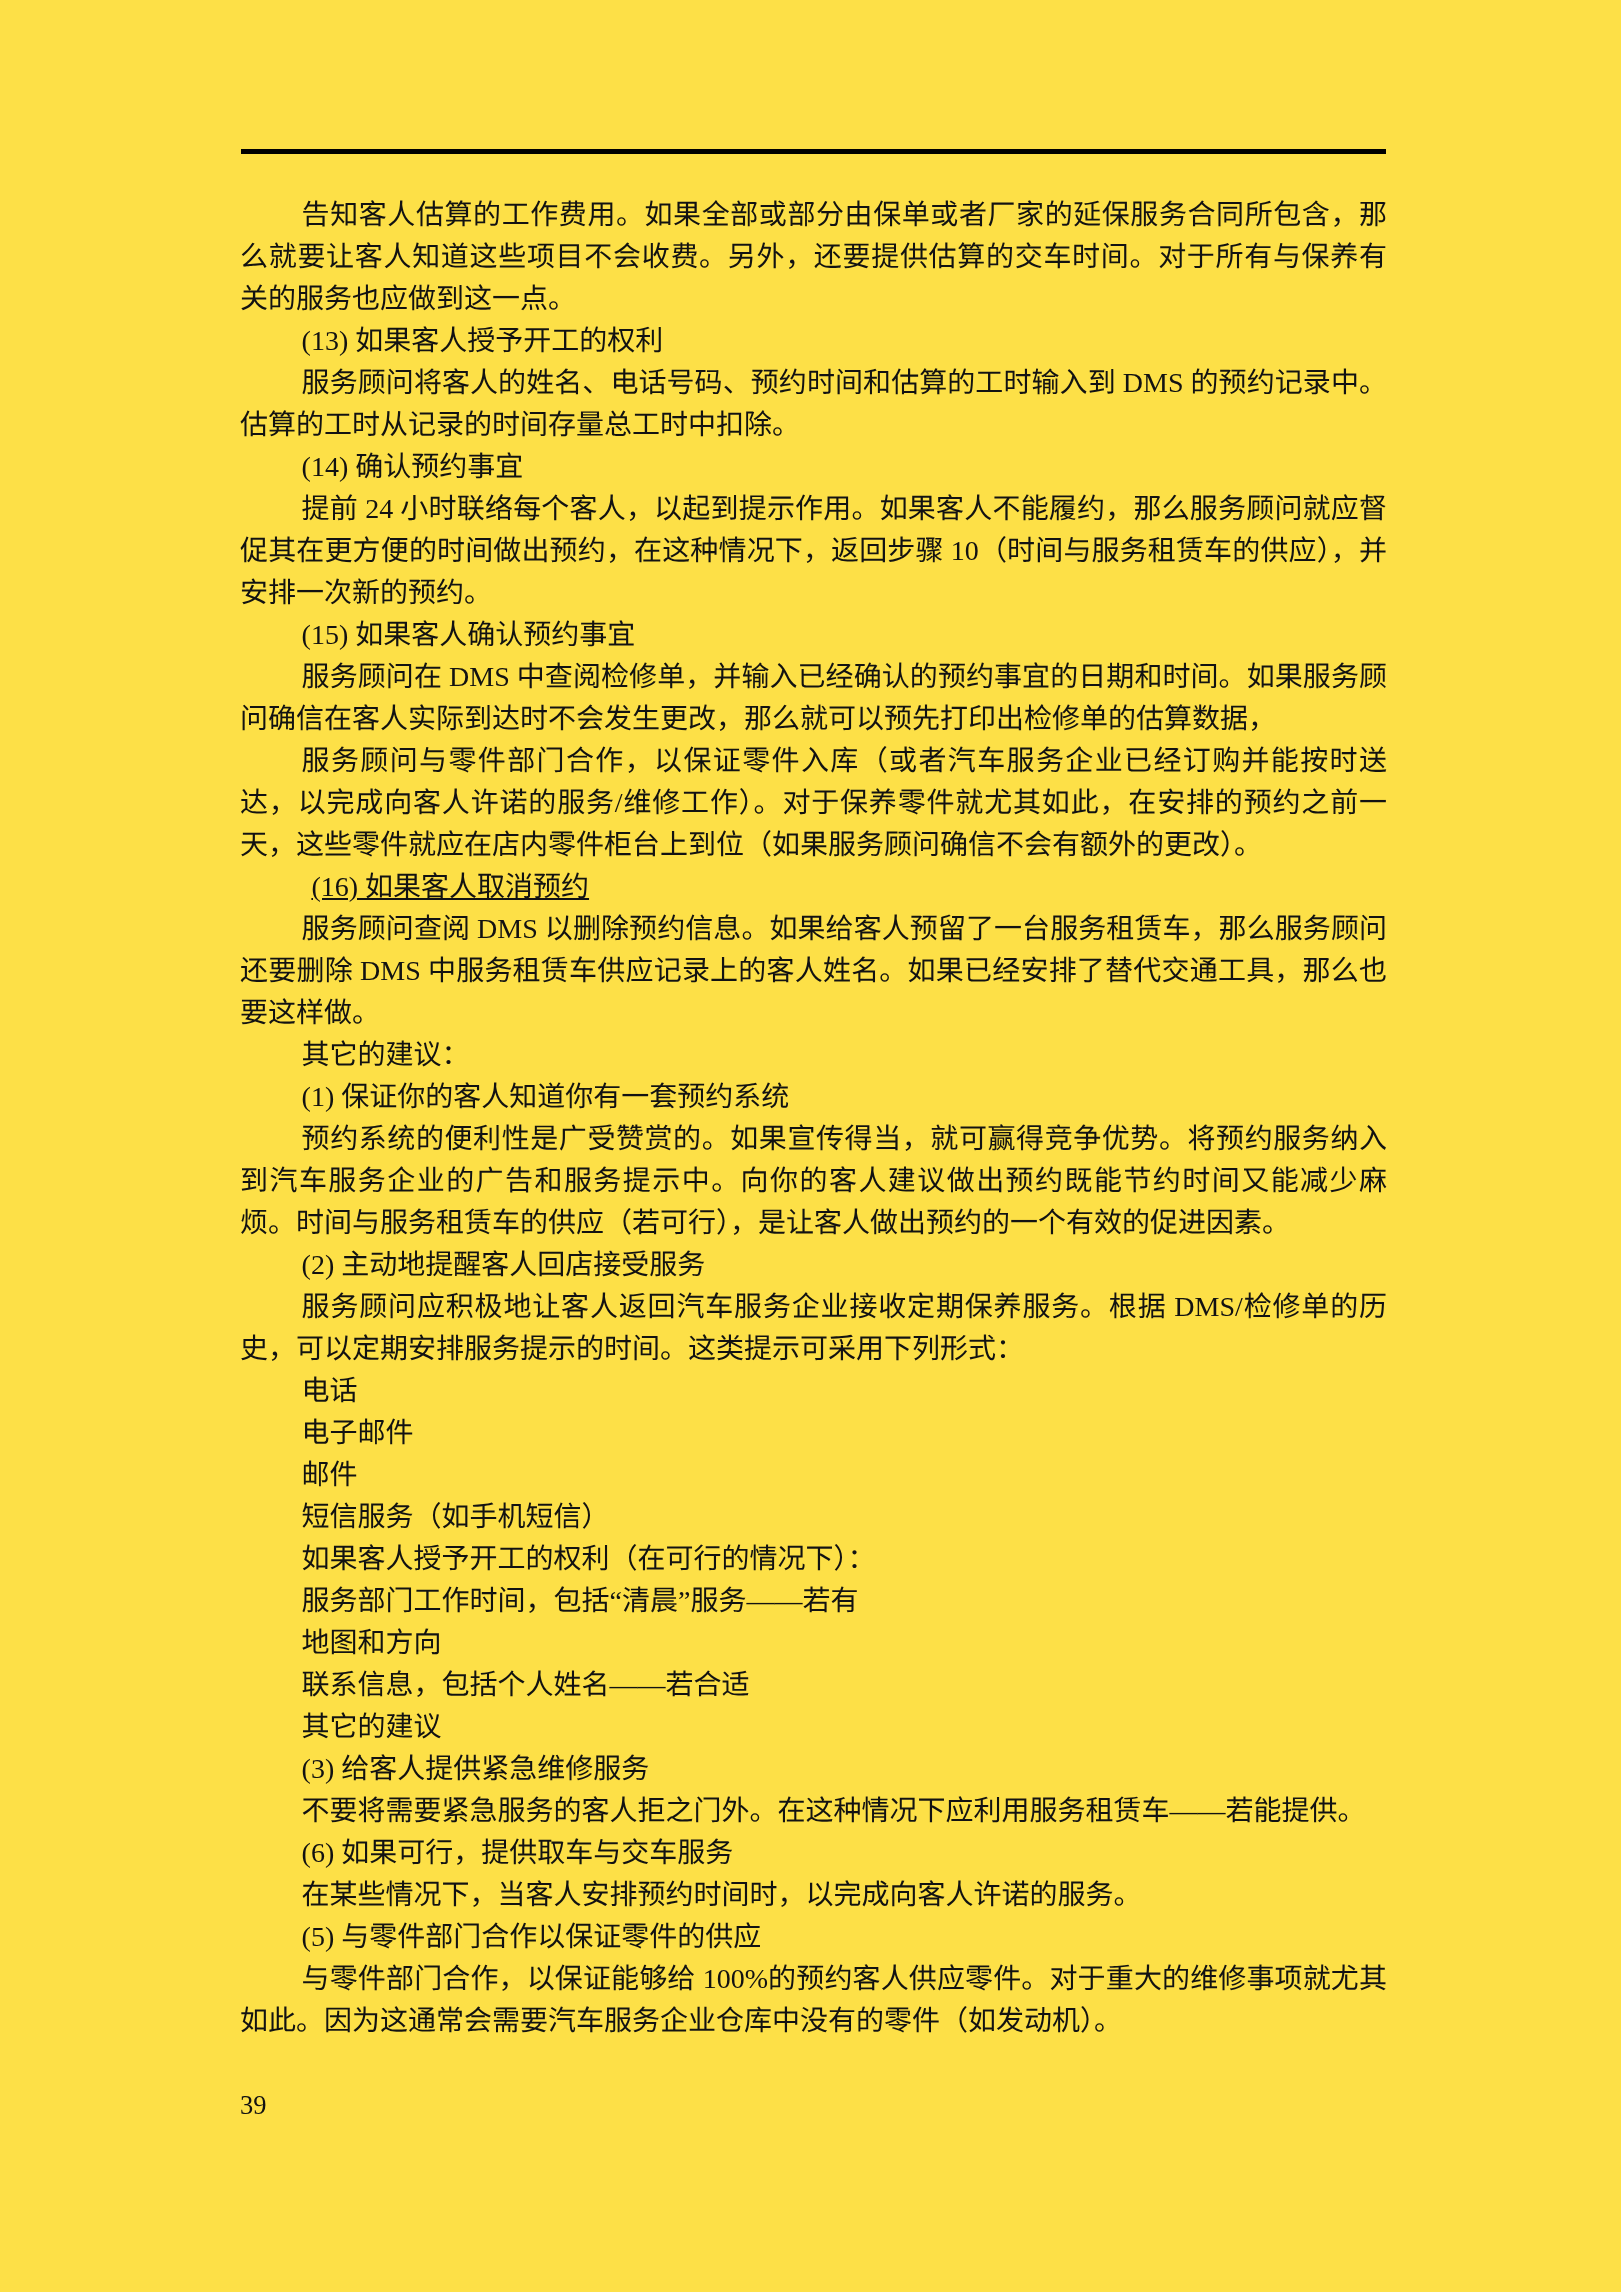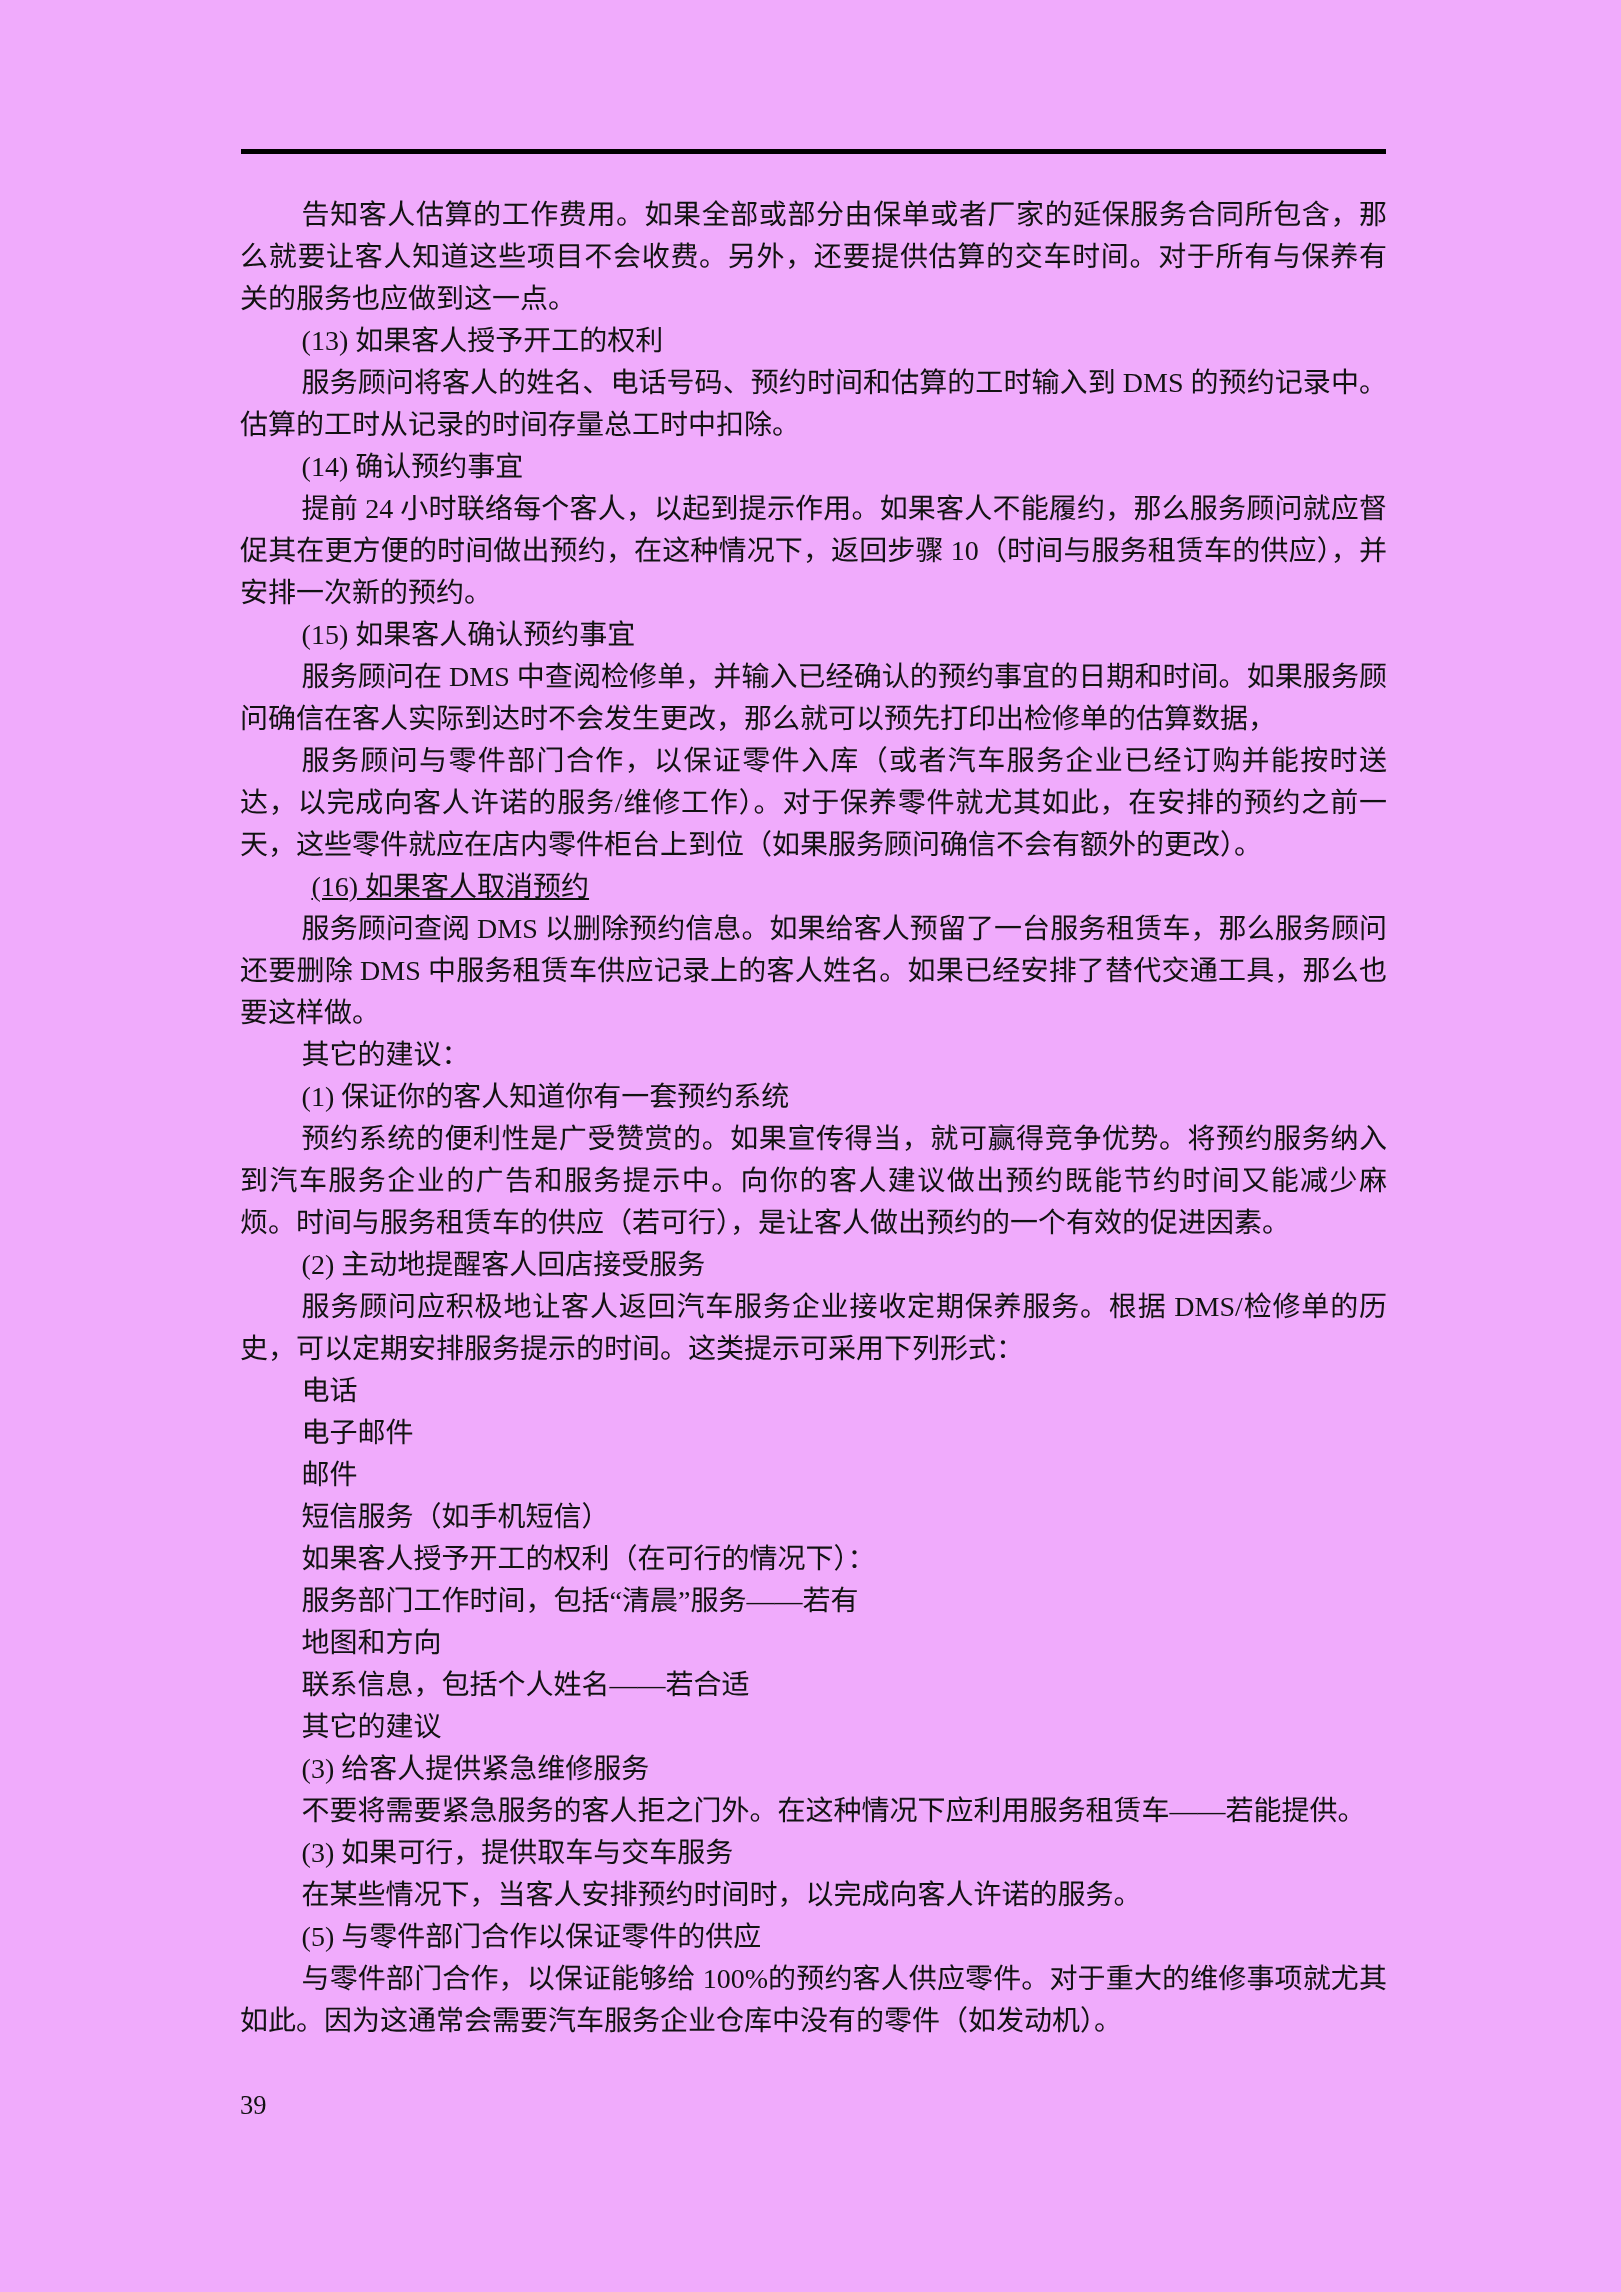--- a/index.html
+++ b/index.html
@@ -11,21 +11,21 @@
     width: 1621px;
     height: 2293px;
     position: relative;
     overflow: hidden;
     font-family: "Liberation Serif", "DejaVu Serif", serif;
     color: #121212;
   }
   .page {
     position: absolute;
     inset: 0;
-    background: #f0abfc;
+    background: #fde047;
   }
   .header-rule {
     position: absolute;
     left: 241px;
     top: 149px;
     width: 1145px;
     height: 4.9px;
     background: #000000;
   }
   .body-text {
@@ -109,21 +109,21 @@
       <p>地图和方向</p>
 
       <p>联系信息，包括个人姓名——若合适</p>
 
       <p>其它的建议</p>
 
       <p>(3) 给客人提供紧急维修服务</p>
 
       <p>不要将需要紧急服务的客人拒之门外。在这种情况下应利用服务租赁车——若能提供。</p>
 
-      <p>(3) 如果可行，提供取车与交车服务</p>
+      <p>(6) 如果可行，提供取车与交车服务</p>
 
       <p>在某些情况下，当客人安排预约时间时，以完成向客人许诺的服务。</p>
 
       <p>(5) 与零件部门合作以保证零件的供应</p>
 
       <p>与零件部门合作，以保证能够给 100%的预约客人供应零件。对于重大的维修事项就尤其如此。因为这通常会需要汽车服务企业仓库中没有的零件（如发动机）。</p>
     </div>
 
   <div class="page-number">39</div>
 </div>

